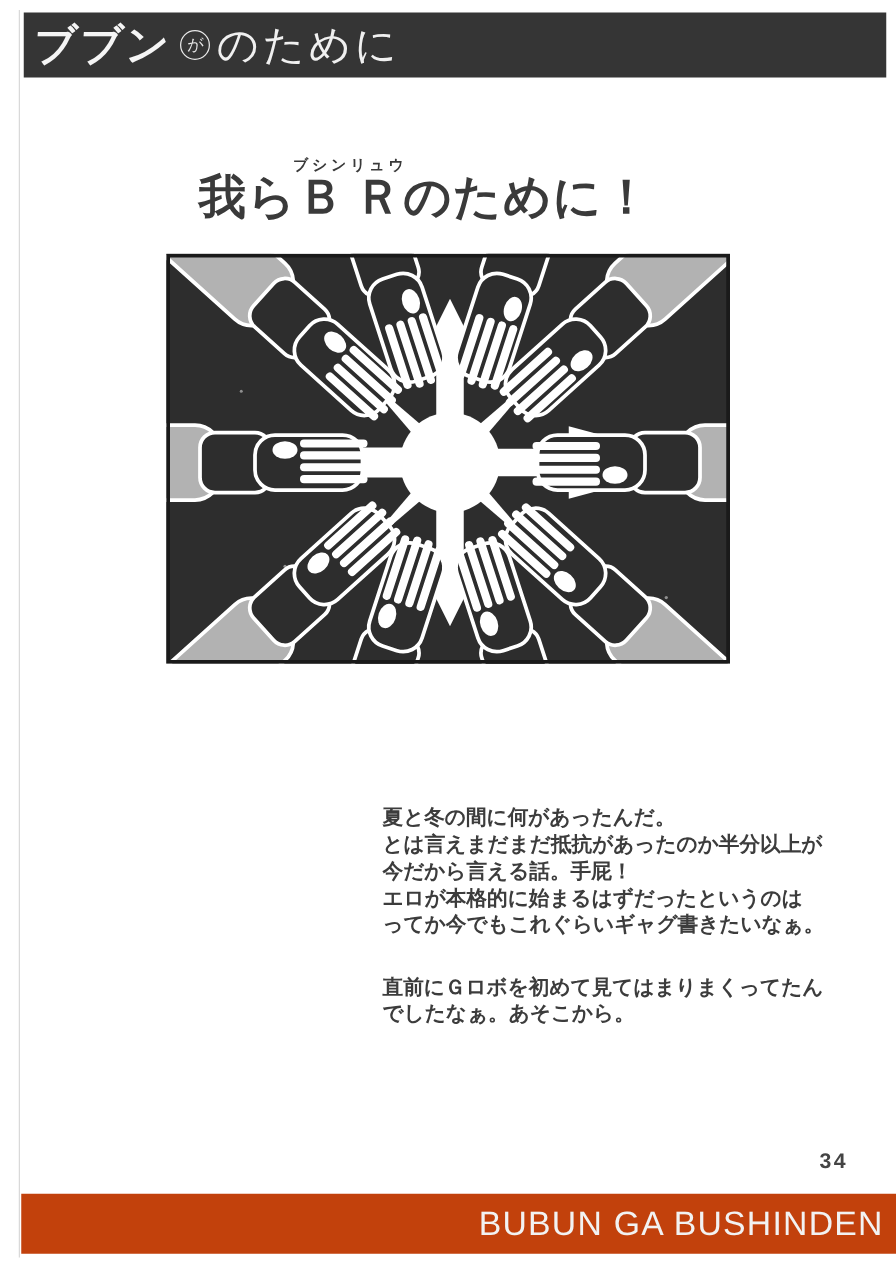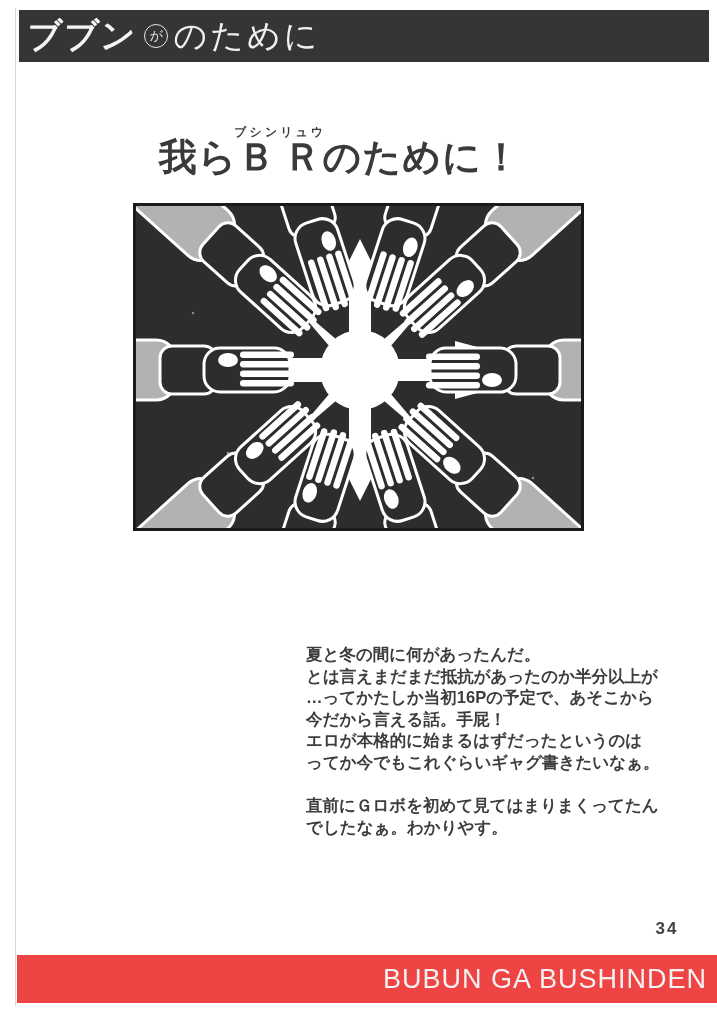--- a/index.html
+++ b/index.html
@@ -45,29 +45,29 @@
   .essay{
     position:absolute;left:306px;top:644px;width:404px;color:#3c3c3c;
   }
   .essay-heading{
     font-size:24px;font-weight:bold;letter-spacing:0.5px;white-space:nowrap;
     margin:0 0 5px 0;color:#3a3a3a;
   }
   .essay-line{
     font-size:16.5px;line-height:21.5px;white-space:nowrap;font-weight:bold;
   }
-  .essay-line.gap{margin-top:22px;}
+  .essay-line.gap{margin-top:28px;}
   
   .page-number{
     position:absolute;left:649px;top:919px;width:36px;text-align:center;
     font-size:17px;color:#444444;letter-spacing:2px;font-weight:bold;
   }
   
   .footer-bar{
-    position:absolute;left:17px;top:955px;width:700px;height:48px;background:#ef4444;
+    position:absolute;left:17px;top:955px;width:700px;height:48px;background:#c2410c;
     display:flex;align-items:center;justify-content:flex-end;
     padding-right:10px;box-sizing:border-box;
   }
   .footer-title{
     color:#f2f2f2;font-size:27px;letter-spacing:1px;font-weight:normal;
   }
 </style>
 </head>
 <body>
 
@@ -137,26 +137,25 @@
       <use href="#arm" transform="translate(206,232) rotate(288)"></use>
       <use href="#arm" transform="translate(176,212) rotate(318)"></use>
 
       <rect x="1.5" y="1.5" width="448" height="325" fill="none" stroke="#1a1a1a" stroke-width="3"></rect>
     </svg>
   </div>
 
   <div class="essay">
     <div class="essay-line">夏と冬の間に何があったんだ。</div>
     <div class="essay-line">とは言えまだまだ抵抗があったのか半分以上が</div>
-    <div class="essay-line">…ってかたしか当初16Pの予定で、あそこから</div>
     <div class="essay-line">今だから言える話。手屁！</div>
     <div class="essay-line">エロが本格的に始まるはずだったというのは</div>
     <div class="essay-line">ってか今でもこれぐらいギャグ書きたいなぁ。</div>
     <div class="essay-line gap">直前にＧロボを初めて見てはまりまくってたん</div>
-    <div class="essay-line">でしたなぁ。わかりやす。</div>
+    <div class="essay-line">でしたなぁ。あそこから。</div>
   </div>
 
   <div class="page-number">34</div>
 
   <div class="footer-bar">
     <span class="footer-title">BUBUN GA BUSHINDEN</span>
   </div>
 
 </div>
 

